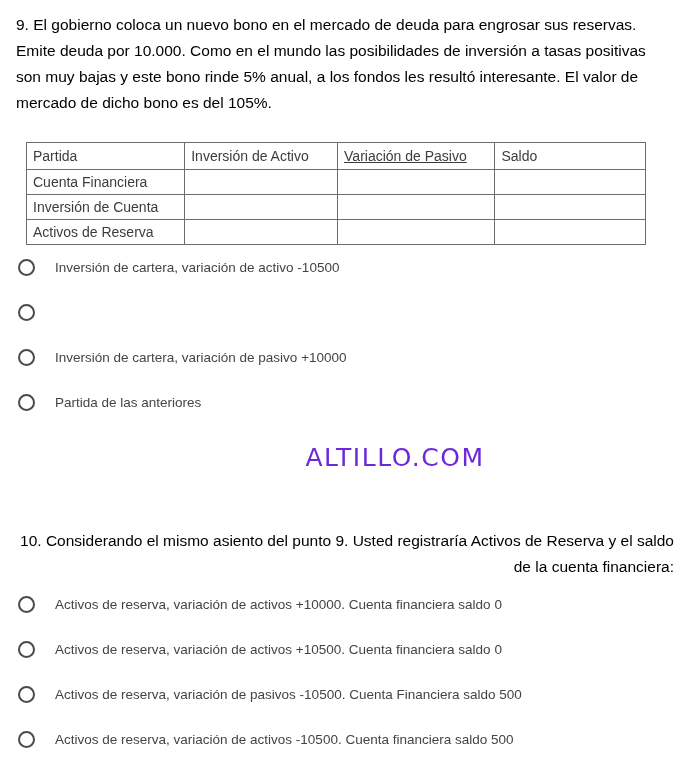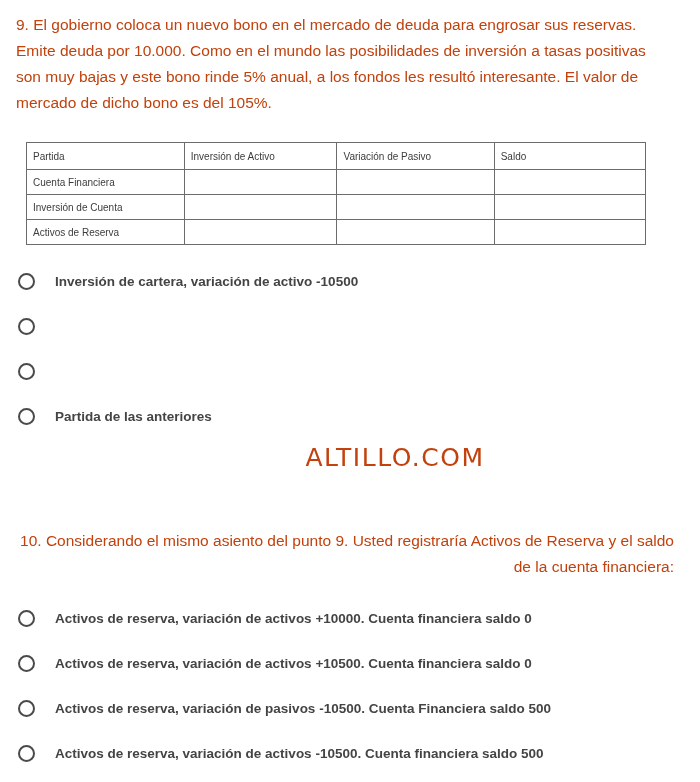--- a/index.html
+++ b/index.html
@@ -17,61 +17,59 @@
   .page {
     width: 700px;
     min-height: 782px;
     box-sizing: border-box;
     padding: 8px 16px 0 16px;
     position: relative;
   }
   .question-text {
     font-size: 15.5px;
     line-height: 26px;
-    color: #c2410c;
+    color: #000000;
     margin: 0 0 0 0;
     padding: 0 10px 0 0;
   }
   .q9 {
     margin-top: 4px;
   }
   
   table.partida-table {
     border-collapse: collapse;
     width: 620px;
     margin: 26px 0 0 10px;
-    font-size: 10px;
+    font-size: 14px;
     color: #3c3c3c;
   }
   table.partida-table th,
   table.partida-table td {
     border: 1px solid #6c6c6c;
     height: 20px;
     padding: 2px 6px;
     text-align: left;
     font-weight: normal;
     vertical-align: middle;
   }
   table.partida-table thead th {
     height: 22px;
   }
   .col-partida { width: 155px; }
   .col-activo  { width: 150px; }
-  .col-pasivo  { width: 155px; }
+  .col-pasivo  { width: 155px; text-decoration: underline; }
   .col-saldo   { width: 150px; }
 
   
   .options {
     margin: 14px 0 0 0;
   }
   .option-row {
     display: flex;
-    align-items: center;
     height: 45px;
-    font-weight: bold;
   }
   .radio {
     width: 17px;
     height: 17px;
     border: 2px solid #4a4a4a;
     border-radius: 50%;
     box-sizing: border-box;
     flex: 0 0 auto;
     margin-left: 2px;
   }
@@ -80,21 +78,21 @@
     color: #444;
     margin-left: 20px;
     line-height: 18px;
   }
   
   .watermark {
     text-align: center;
     font-family: "DejaVu Sans", sans-serif;
     font-size: 25px;
     letter-spacing: 1.5px;
-    color: #c2410c;
+    color: #6d28d9;
     font-weight: 500;
     margin: 4px 0 0 90px;
   }
   .q10 {
     margin-top: 56px;
     text-align: right;
   }
   .q10-options {
     margin-top: 16px;
   }
@@ -140,20 +138,21 @@
   <div class="options">
     <div class="option-row">
       <span class="radio"></span>
       <span class="option-label">Inversión de cartera, variación de activo -10500</span>
     </div>
     <div class="option-row">
       <span class="radio"></span>
     </div>
     <div class="option-row">
       <span class="radio"></span>
+      <span class="option-label">Inversión de cartera, variación de pasivo +10000</span>
     </div>
     <div class="option-row">
       <span class="radio"></span>
       <span class="option-label">Partida de las anteriores</span>
     </div>
   </div>
 
   <div class="watermark">ALTILLO.COM</div>
 
   <p class="question-text q10">10. Considerando el mismo asiento del punto 9. Usted registraría Activos de Reserva y el saldo de la cuenta financiera:</p>

